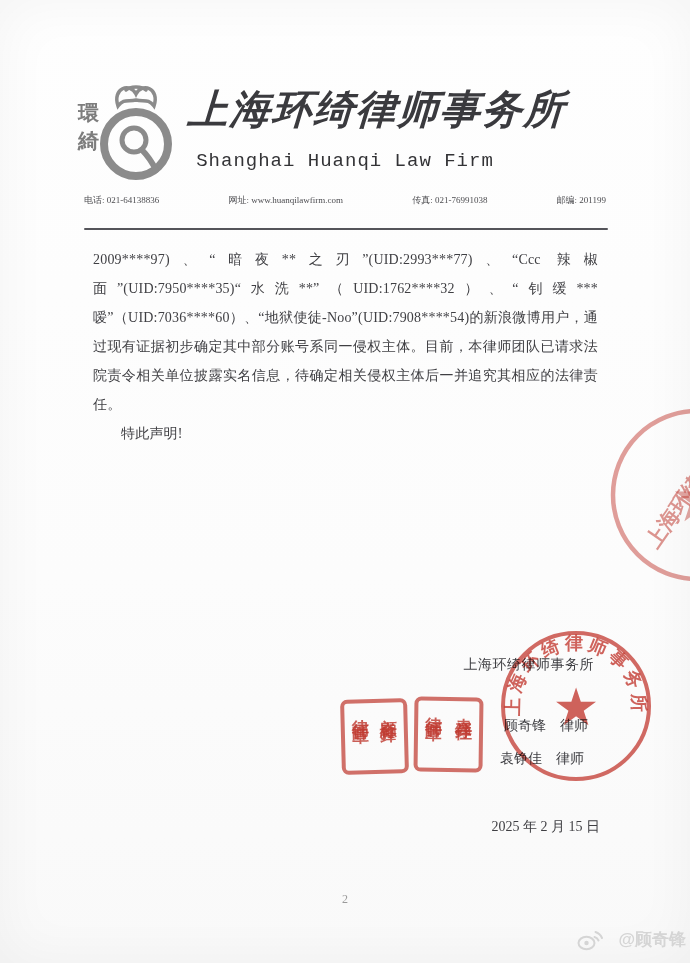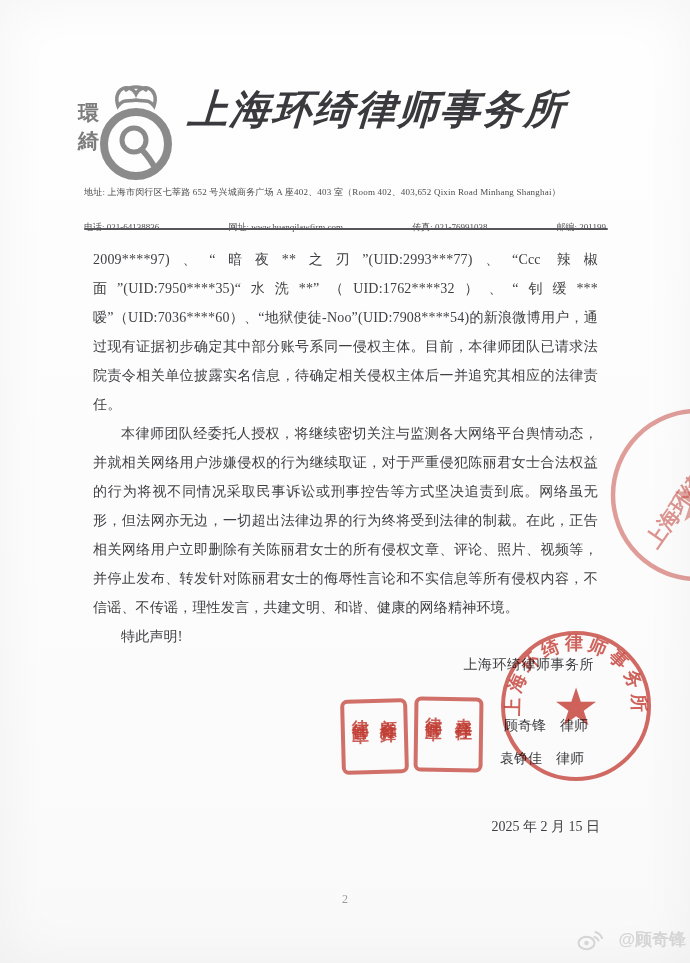--- a/index.html
+++ b/index.html
@@ -23,21 +23,21 @@
     letter-spacing:2px;font-style:italic;white-space:nowrap;
     transform:skewX(-3deg);
   }
   .title-en{
     position:absolute;left:150px;top:150px;width:390px;text-align:center;
     font-family:"Liberation Mono", monospace;
     font-size:19px;color:#333336;letter-spacing:1px;white-space:nowrap;
   }
   .contact{position:absolute;left:84px;top:186px;width:522px;color:#4c4c50;}
   .contact-line1{font-size:9px;white-space:nowrap;letter-spacing:0.2px;}
-  .contact-line2{font-size:9px;display:flex;justify-content:space-between;margin-top:22px;}
+  .contact-line2{font-size:9px;display:flex;justify-content:space-between;margin-top:8px;}
   .header-rule{
     position:absolute;left:84px;top:228px;width:524px;height:0;
     border-top:2.5px solid #55555a;border-radius:2px;
   }
   
   .doc-body{
     position:absolute;left:93px;top:245px;width:505px;
     font-size:14px;line-height:29px;color:#3f3f43;
     text-align:justify;letter-spacing:0.2px;z-index:2;
   }
@@ -92,35 +92,34 @@
       <path d="M52,14 C56,10 68,10 72,14"></path>
     </g>
     <g fill="none" stroke="#8b8b8b">
       <circle cx="62" cy="68" r="32" stroke-width="8"></circle>
       <circle cx="60" cy="64" r="12" stroke-width="5"></circle>
       <path d="M68,74 Q76,82 82,94" stroke-width="6" stroke-linecap="round"></path>
     </g>
   </svg>
 
   <div class="title-cn">上海环绮律师事务所</div>
+  <div class="title-en">Shanghai Huanqi Law Firm</div>
 
   <div class="contact">
-    <div class="contact-line1">地址: 上海市闵行区七莘路 652 号兴城商务广场 A 座402、403 室（Room 402、403,652 Qixin Road Minhang Shanghai）</div>
     <div class="contact-line2">
       <span>电话: 021-64138836</span>
       <span>网址: www.huanqilawfirm.com</span>
       <span>传真: 021-76991038</span>
       <span>邮编: 201199</span>
     </div>
   </div>
   <div class="header-rule"></div>
 
   <div class="doc-body">
     <p>2009****97)、“暗夜**之刃”(UID:2993***77)、“Ccc 辣椒面”(UID:7950****35)“水洗**”（UID:1762****32）、“钊缓***嗳”（UID:7036****60）、“地狱使徒-Noo”(UID:7908****54)的新浪微博用户，通过现有证据初步确定其中部分账号系同一侵权主体。目前，本律师团队已请求法院责令相关单位披露实名信息，待确定相关侵权主体后一并追究其相应的法律责任。</p>
-    <p class="indent">本律师团队经委托人授权，将继续密切关注与监测各大网络平台舆情动态，并就相关网络用户涉嫌侵权的行为继续取证，对于严重侵犯陈丽君女士合法权益的行为将视不同情况采取民事诉讼或刑事控告等方式坚决追责到底。网络虽无形，但法网亦无边，一切超出法律边界的行为终将受到法律的制裁。在此，正告相关网络用户立即删除有关陈丽君女士的所有侵权文章、评论、照片、视频等，并停止发布、转发针对陈丽君女士的侮辱性言论和不实信息等所有侵权内容，不信谣、不传谣，理性发言，共建文明、和谐、健康的网络精神环境。</p>
     <p class="indent">特此声明!</p>
   </div>
 
   <div class="sig sig-firm">上海环绮律师事务所</div>
   <div class="sig sig-lawyer1">顾奇锋　律师</div>
   <div class="sig sig-lawyer2">袁铮佳　律师</div>
   <div class="sig sig-date">2025 年 2 月 15 日</div>
 
   <svg class="seal-svg edge-seal" width="190" height="190" viewBox="0 0 190 190">
     <circle cx="97" cy="92" r="84" fill="none" stroke="rgba(202,80,72,0.55)" stroke-width="4.5"></circle>

